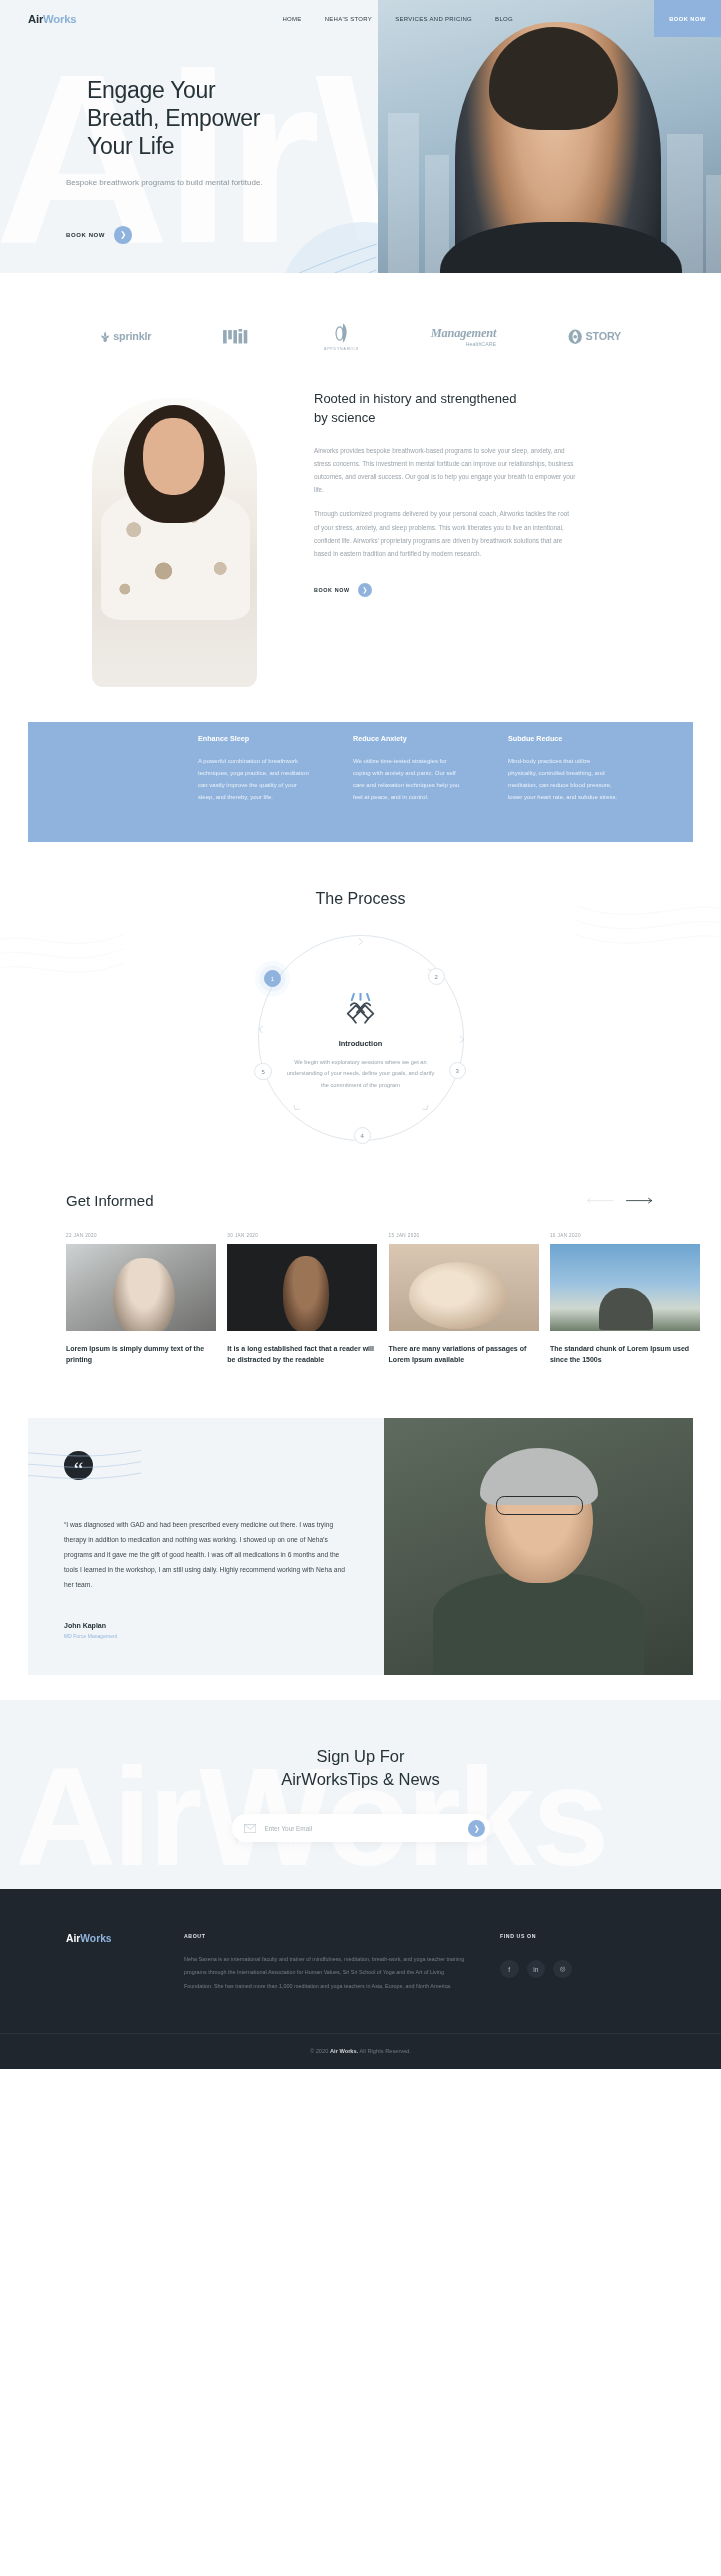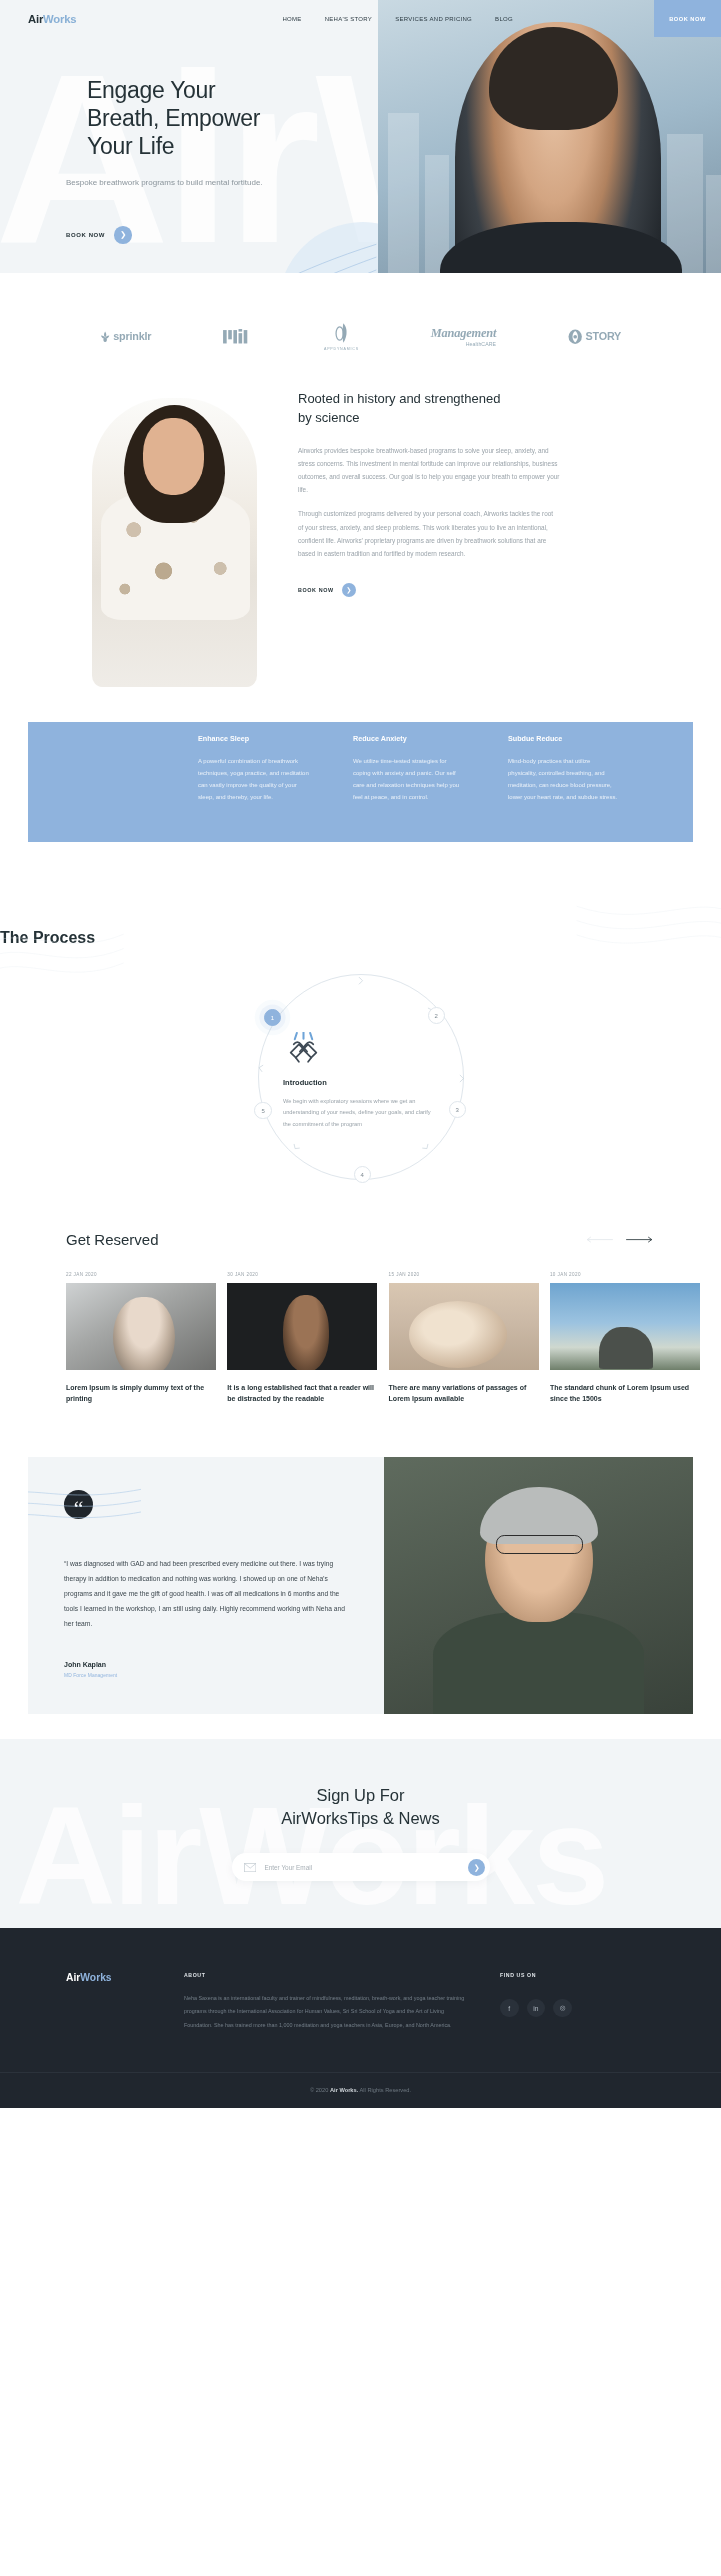--- a/index.html
+++ b/index.html
@@ -77,21 +77,21 @@
   .rooted-card{
     position:relative;margin:0 auto;width:665px;background:#fff;
     margin-top:-106px;padding:27px 0 33px 0;z-index:25;
   }
   .logos{display:flex;align-items:center;justify-content:space-around;padding:21.6px 36px 13.4px 36px;}
   .logo{color:#8fa5b2;opacity:.95;display:flex;align-items:center;gap:3.1px;}
   .logo .nm{font-size:10.8px;font-weight:600;letter-spacing:-0.2px;}
   .logo.serifed .nm{font-family:"Liberation Serif",serif;font-size:12.4px;}
   .logo .sub{font-size:3.6px;letter-spacing:0.8px;}
 
-  .rooted-body{display:flex;gap:8px;padding:15.5px 33px 0 33px;}
+  .rooted-body{display:flex;gap:24px;padding:15.5px 33px 0 33px;}
   .rooted-photo{
     width:229px;height:309px;flex:0 0 229px;position:relative;overflow:hidden;
   }
   .rooted-photo .bg{position:absolute;inset:0;background:#ffffff;}
   .rooted-photo .fig{
     position:absolute;left:31px;top:18.5px;width:165px;height:289px;
     background:linear-gradient(180deg,#fbfbf9 0%,#efeae2 42%,#e7e2da 62%,#efece7 100%);
     border-radius:46% 46% 6% 6% / 26% 26% 4% 4%;
   }
   .rooted-photo .hair2{position:absolute;left:63px;top:25px;width:101px;height:118px;background:#2b2118;border-radius:50% 50% 42% 42%/58% 58% 42% 42%;}
@@ -122,37 +122,37 @@
   }
   .benefits-inner{display:flex;padding:0 30px 0 170px;gap:0;position:relative;z-index:2;}
   .bcol{flex:1;padding-right:21.6px;}
   .bicon{height:30px;margin-bottom:18.5px;color:#fff;}
   .btitle{font-size:7.2px;font-weight:700;color:#fff;margin-bottom:11.3px;}
   .btext{font-size:6px;line-height:2.0;color:#eaf1f9;max-width:111px;}
   .bwave{position:absolute;right:-15.5px;top:17.5px;opacity:.35;}
 
   
   .process{position:relative;width:721px;background:#fff;padding:40px 0 36px 0;overflow:hidden;}
-  .process-h2{text-align:left;font-size:16px;font-weight:700;color:#253237;margin-top:39px;}
+  .process-h2{text-align:center;font-size:16px;font-weight:400;color:#253237;}
   .wheel{position:relative;width:206px;height:206px;margin:27px auto 0 auto;}
   .wheel-ring{
     position:absolute;inset:0;border:0.7px solid #dfe6ec;border-radius:50%;
   }
   .node{
     position:absolute;width:17.5px;height:17.5px;border-radius:50%;background:#fff;
     border:0.7px solid #dfe6ec;display:flex;align-items:center;justify-content:center;
     font-size:6px;color:#7d8991;cursor:pointer;
   }
   .node.active{
     background:#8fb3dd;border-color:#8fb3dd;color:#fff;
     box-shadow:0 0 0 4.6px rgba(143,179,221,.10),0 0 0 9.3px rgba(143,179,221,.06);
   }
   .wheel-center{
     position:absolute;left:50%;top:50%;transform:translate(-50%,-46%);
-    width:155px;text-align:left;
+    width:155px;text-align:center;
   }
   .p-icon{height:35px;margin-bottom:11.3px;}
   .p-title{font-size:7.5px;font-weight:700;color:#253237;margin-bottom:9.3px;}
   .p-desc{font-size:5.7px;line-height:1.95;color:#9aa3aa;}
   .proc-wave{position:absolute;opacity:.5;}
 
   
   .informed{width:721px;background:#fff;padding:15.5px 0 31px 0;}
   .informed-head{display:flex;align-items:center;justify-content:space-between;padding:0 66px 0 66px;}
   .informed-h2{font-size:15px;font-weight:400;color:#253237;}
@@ -446,21 +446,21 @@
           </svg>
         </div>
         <div class="p-title">Introduction</div>
         <div class="p-desc">We begin with exploratory sessions where we get an understanding of your needs, define your goals, and clarify the commitment of the program</div>
       </div>
     </div>
   </section>
 
   <section class="informed">
     <div class="informed-head">
-      <h2 class="informed-h2">Get Reserved</h2>
+      <h2 class="informed-h2">Get Informed</h2>
       <div class="arrows">
         <svg class="arr" width="29" height="7.2" viewBox="0 0 56 14">
           <line x1="6" y1="7" x2="56" y2="7" stroke="#e2e7ea" stroke-width="1.6"></line>
           <path d="M6 7 l7 -5 M6 7 l7 5" stroke="#e2e7ea" stroke-width="1.6" fill="none"></path>
         </svg>
         <svg class="arr" width="29" height="7.2" viewBox="0 0 56 14">
           <line x1="0" y1="7" x2="50" y2="7" stroke="#253237" stroke-width="1.6"></line>
           <path d="M50 7 l-7 -5 M50 7 l-7 5" stroke="#253237" stroke-width="1.6" fill="none"></path>
         </svg>
       </div>

